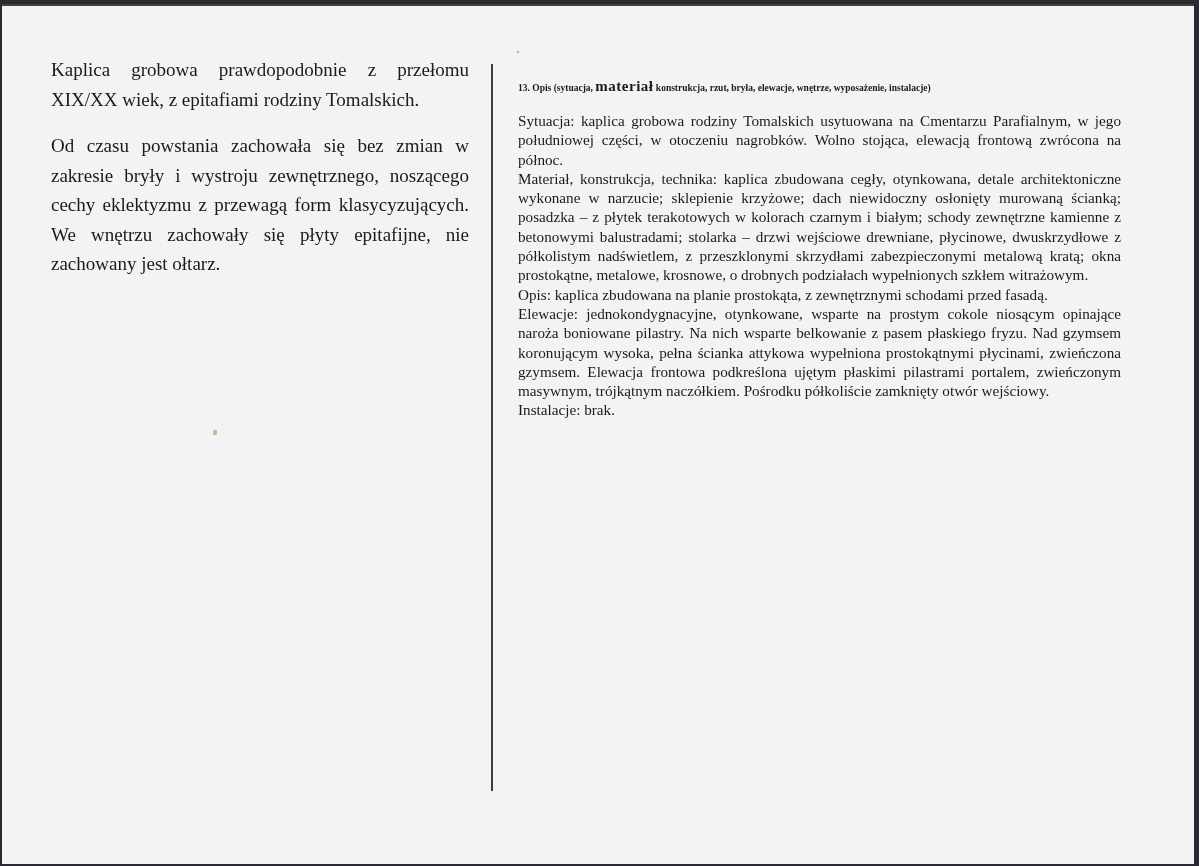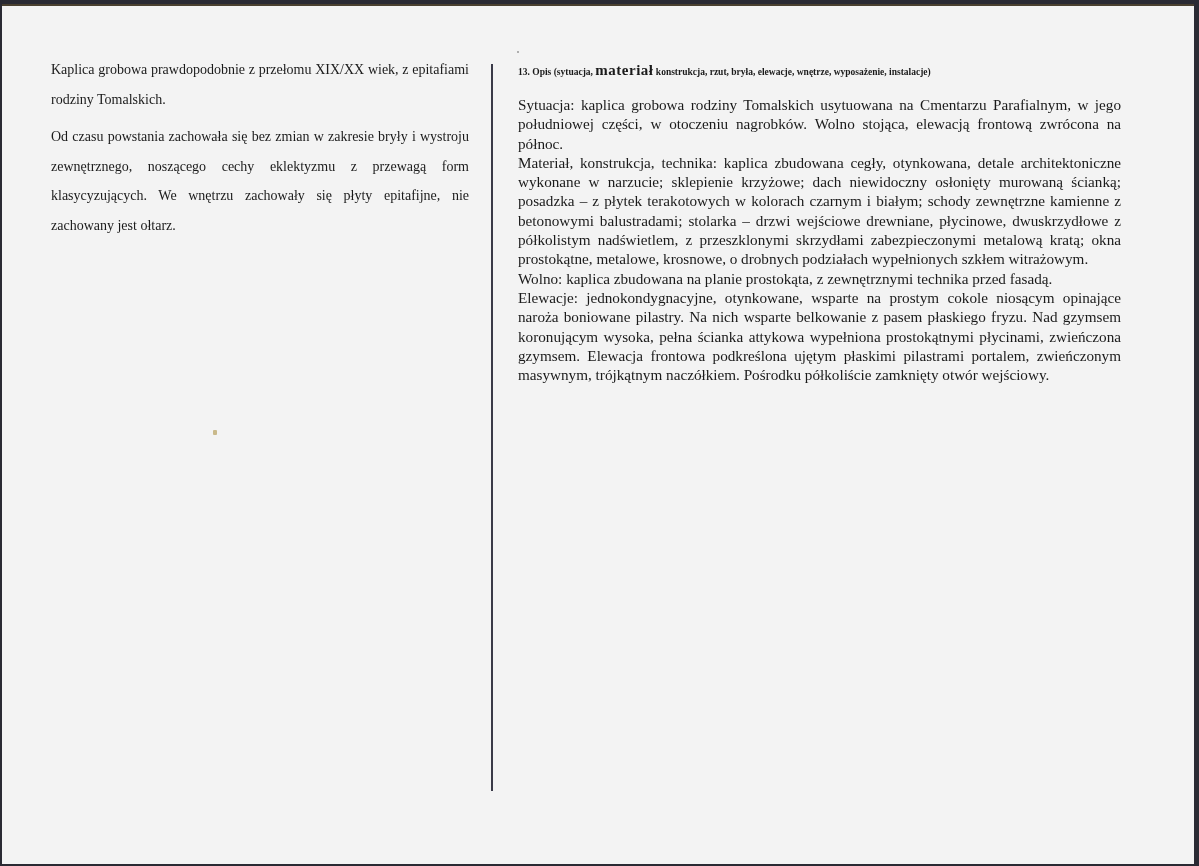--- a/index.html
+++ b/index.html
@@ -24,35 +24,35 @@
     background: #c9b98a; border-radius: 1px;
   }
   .speck2 {
     position: absolute; left: 515px; top: 45px; width: 2px; height: 2px;
     background: #999; border-radius: 1px;
   }
   .col-left {
     position: absolute; left: 51px; top: 55px; width: 418px;
   }
   .col-right {
-    position: absolute; left: 518px; top: 62px; width: 603px;
+    position: absolute; left: 518px; top: 78px; width: 603px;
   }
   .heading-small {
     font-family: "Liberation Serif", serif;
     font-weight: bold; font-size: 9.5px; letter-spacing: 0;
     margin: 0 0 6px 0; color: #1a1a1a;
   }
   .heading-small .big {
     font-size: 15px; letter-spacing: 0.5px;
   }
   .left-text p {
-    margin: 0; font-size: 14px; line-height: 29.5px; text-align: justify;
+    margin: 0; font-size: 19px; line-height: 29.5px; text-align: justify;
     text-align-last: left;
   }
-  .left-text p + p { margin-top: 8px; }
+  .left-text p + p { margin-top: 17px; }
   .right-text {
     margin-top: 16px;
   }
   .right-text p {
     margin: 0; font-size: 15.2px; line-height: 19.3px; text-align: justify;
   }
   .right-text b { font-weight: normal; }
 </style>
 </head>
 <body>
@@ -70,16 +70,17 @@
   </div>
 </div>
 
 <div class="col-right">
   <div class="heading-small">
     <span>13. Opis (sytuacja, </span><span class="big">materiał</span><span> konstrukcja, rzut, bryła, elewacje, wnętrze, wyposażenie, instalacje)</span>
   </div>
   <div class="right-text">
     <p><b>Sytuacja:</b><span> kaplica grobowa rodziny Tomalskich  usytuowana na Cmentarzu Parafialnym, w jego południowej części, w otoczeniu nagrobków. Wolno stojąca, elewacją frontową zwrócona na północ.</span></p>
     <p><b>Materiał, konstrukcja, technika:</b><span> kaplica zbudowana cegły, otynkowana, detale architektoniczne wykonane w narzucie; sklepienie krzyżowe; dach niewidoczny osłonięty murowaną ścianką; posadzka – z płytek terakotowych w kolorach czarnym i białym; schody zewnętrzne kamienne z betonowymi balustradami; stolarka – drzwi wejściowe drewniane, płycinowe, dwuskrzydłowe z półkolistym nadświetlem, z przeszklonymi skrzydłami zabezpieczonymi metalową kratą; okna prostokątne, metalowe,  krosnowe, o drobnych podziałach wypełnionych szkłem witrażowym.</span></p>
-    <p><b>Wolno:</b><span> kaplica zbudowana na planie prostokąta, z  zewnętrznymi technika przed fasadą.</span></p>
+    <p><b>Opis:</b><span> kaplica zbudowana na planie prostokąta, z  zewnętrznymi schodami przed fasadą.</span></p>
     <p><b>Elewacje:</b><span> jednokondygnacyjne, otynkowane, wsparte na prostym cokole niosącym opinające  naroża boniowane pilastry. Na nich wsparte belkowanie z pasem płaskiego fryzu. Nad gzymsem koronującym wysoka, pełna ścianka attykowa wypełniona prostokątnymi płycinami, zwieńczona gzymsem. Elewacja frontowa podkreślona ujętym płaskimi pilastrami portalem, zwieńczonym masywnym, trójkątnym naczółkiem. Pośrodku półkoliście zamknięty otwór wejściowy.</span></p>
+    <p><b>Instalacje:</b><span> brak.</span></p>
   </div>
 </div>
 
 </body></html>

